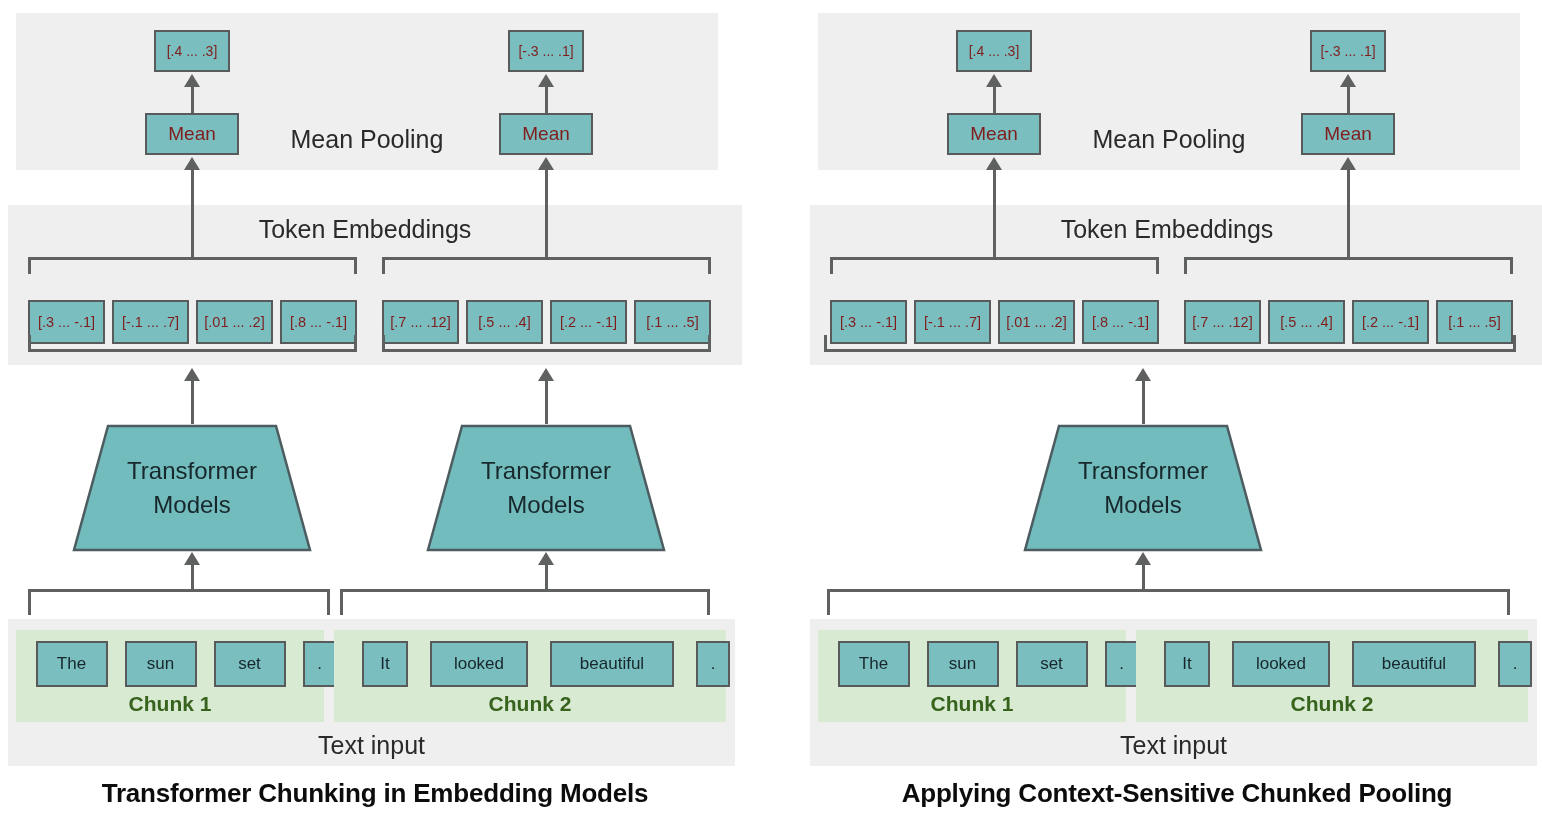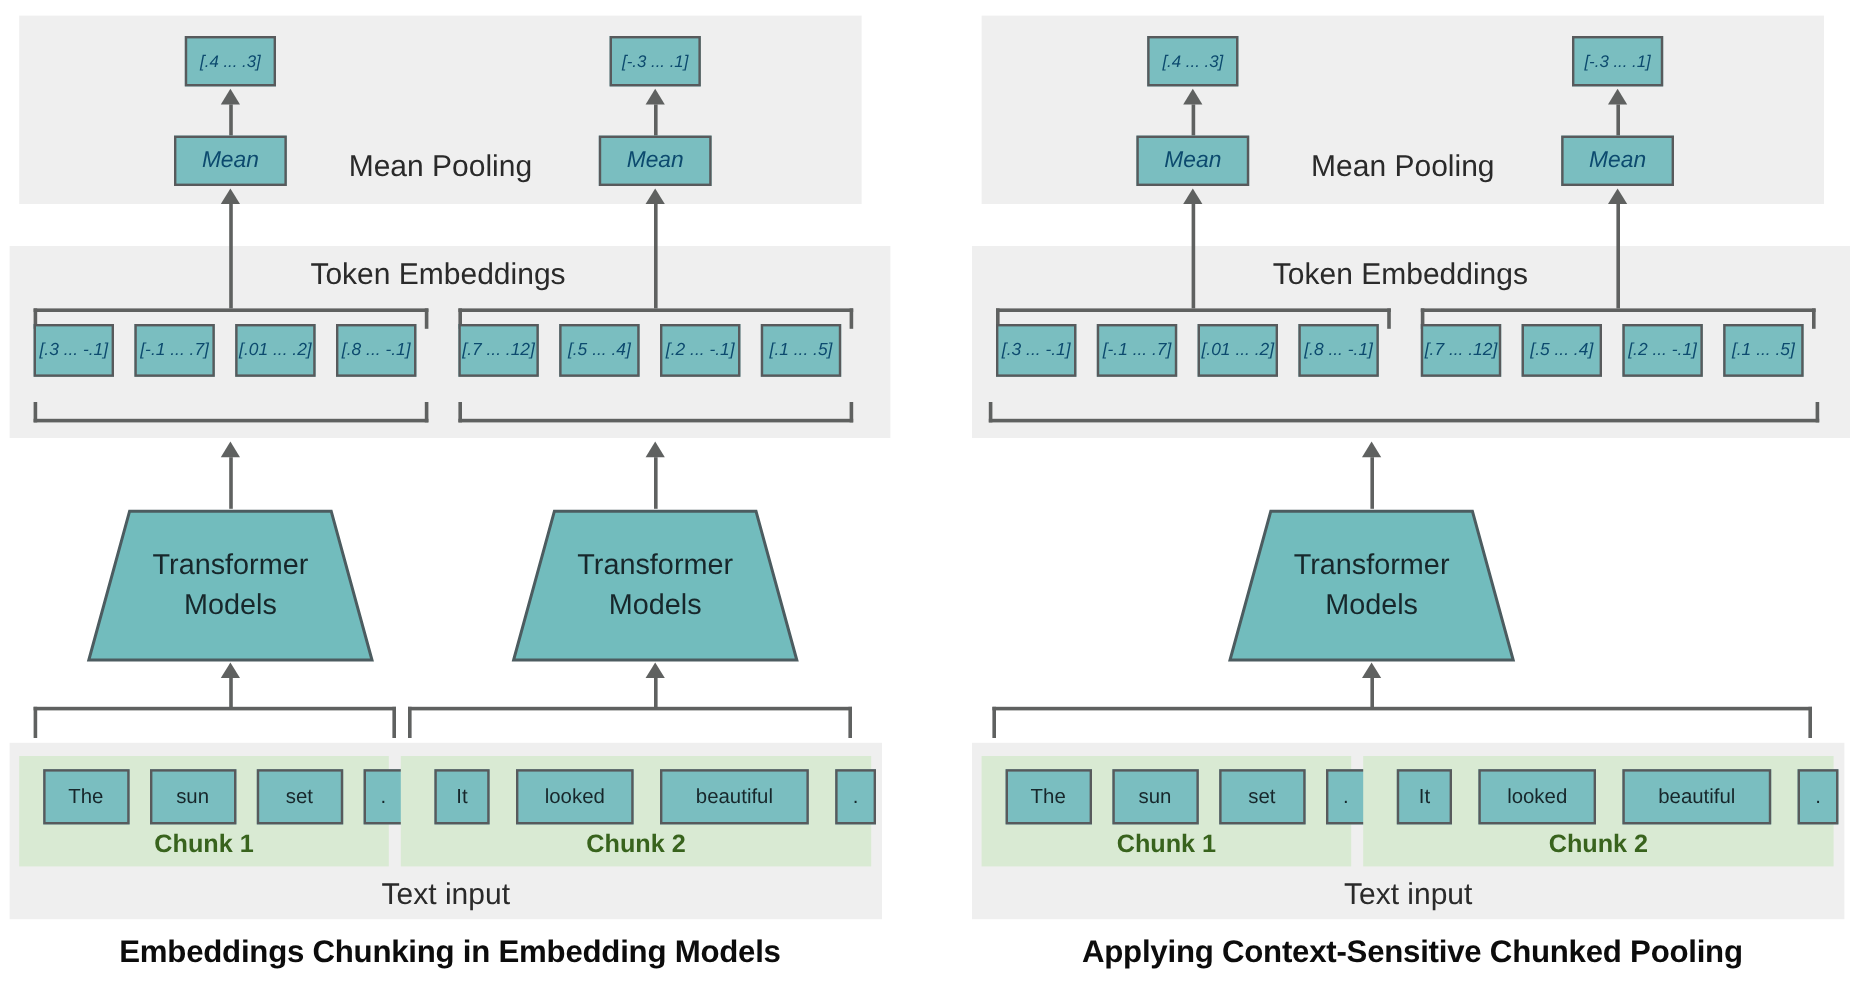--- a/index.html
+++ b/index.html
@@ -9,21 +9,21 @@
   #col-left{left:8px;}
   #col-right{left:810px;}
 
   .panel{position:absolute;background:#efefef;}
   .mean-panel{top:13px;left:8px;width:702px;height:157px;}
   .token-panel{top:205px;left:0px;width:734px;height:160px;}
   .text-panel{top:619px;left:0px;width:727px;height:147px;}
 
   .tbox{position:absolute;background:#7abec0;border:2px solid #585a5c;
         display:flex;align-items:center;justify-content:center;
-        font-size:15px;color:#0c4a6e;box-sizing:border-box;font-style:italic;}
+        font-size:15px;color:#7f1d1d;box-sizing:border-box;}
   .vec{top:30px;width:76px;height:42px;font-size:14px;}
   .mean{top:113px;width:94px;height:42px;font-size:19px;}
 
   .label{position:absolute;text-align:center;color:#2a2a2a;}
   .mean-pooling{top:125px;left:244px;width:230px;font-size:25px;}
   .token-title{top:215px;left:157px;width:400px;font-size:25px;}
   .text-input{top:731px;left:0px;width:727px;font-size:25px;}
 
   .arr{position:absolute;width:16px;display:flex;flex-direction:column;align-items:center;}
   .arr .head{width:0;height:0;border-left:8px solid transparent;
@@ -31,21 +31,21 @@
   .arr .stem{flex:1;width:3px;background:#5f6160;}
 
   .bracket{position:absolute;box-sizing:border-box;}
   .br-top{border-top:3px solid #5f6160;border-left:3px solid #5f6160;
           border-right:3px solid #5f6160;height:17px;top:257px;}
   .br-bottom{border-bottom:3px solid #5f6160;border-left:3px solid #5f6160;
              border-right:3px solid #5f6160;height:17px;top:335px;}
   .br-text{border-top:3px solid #5f6160;border-left:3px solid #5f6160;
            border-right:3px solid #5f6160;height:26px;top:589px;}
 
-  .tok{top:270px;width:67px;height:44px;font-size:14.5px;}
+  .tok{top:300px;width:77px;height:44px;font-size:14.5px;}
 
   .trap{position:absolute;top:424px;width:240px;height:128px;}
   .trap svg{position:absolute;left:0;top:0;}
   .trap .trap-label{position:absolute;left:0;top:0;width:240px;height:128px;
         display:flex;flex-direction:column;align-items:center;justify-content:center;
         font-size:24px;color:#17272b;line-height:1.4;}
 
   .chunk{position:absolute;top:630px;height:92px;background:#d9ead3;
          display:flex;flex-direction:column;align-items:center;}
   .words{display:flex;margin-top:11px;padding-left:32px;}
@@ -157,21 +157,21 @@
     <div class="words" style="gap:22px">
       <div class="wbox" style="width:46px">It</div>
       <div class="wbox" style="width:98px">looked</div>
       <div class="wbox" style="width:124px">beautiful</div>
       <div class="wbox" style="width:34px">.</div>
     </div>
     <div class="chunk-label">Chunk 2</div>
   </div>
   <div class="label text-input">Text input</div>
 
-  <div class="title">Embeddings Chunking in Embedding Models</div>
+  <div class="title">Transformer Chunking in Embedding Models</div>
 </div>
 
 <div class="column" id="col-right">
 
   <div class="panel mean-panel"></div>
   <div class="panel token-panel"></div>
   <div class="panel text-panel"></div>
 
   <div class="tbox vec" style="left:146px">[.4 ... .3]</div>
   <div class="tbox vec" style="left:500px">[-.3 ... .1]</div>

